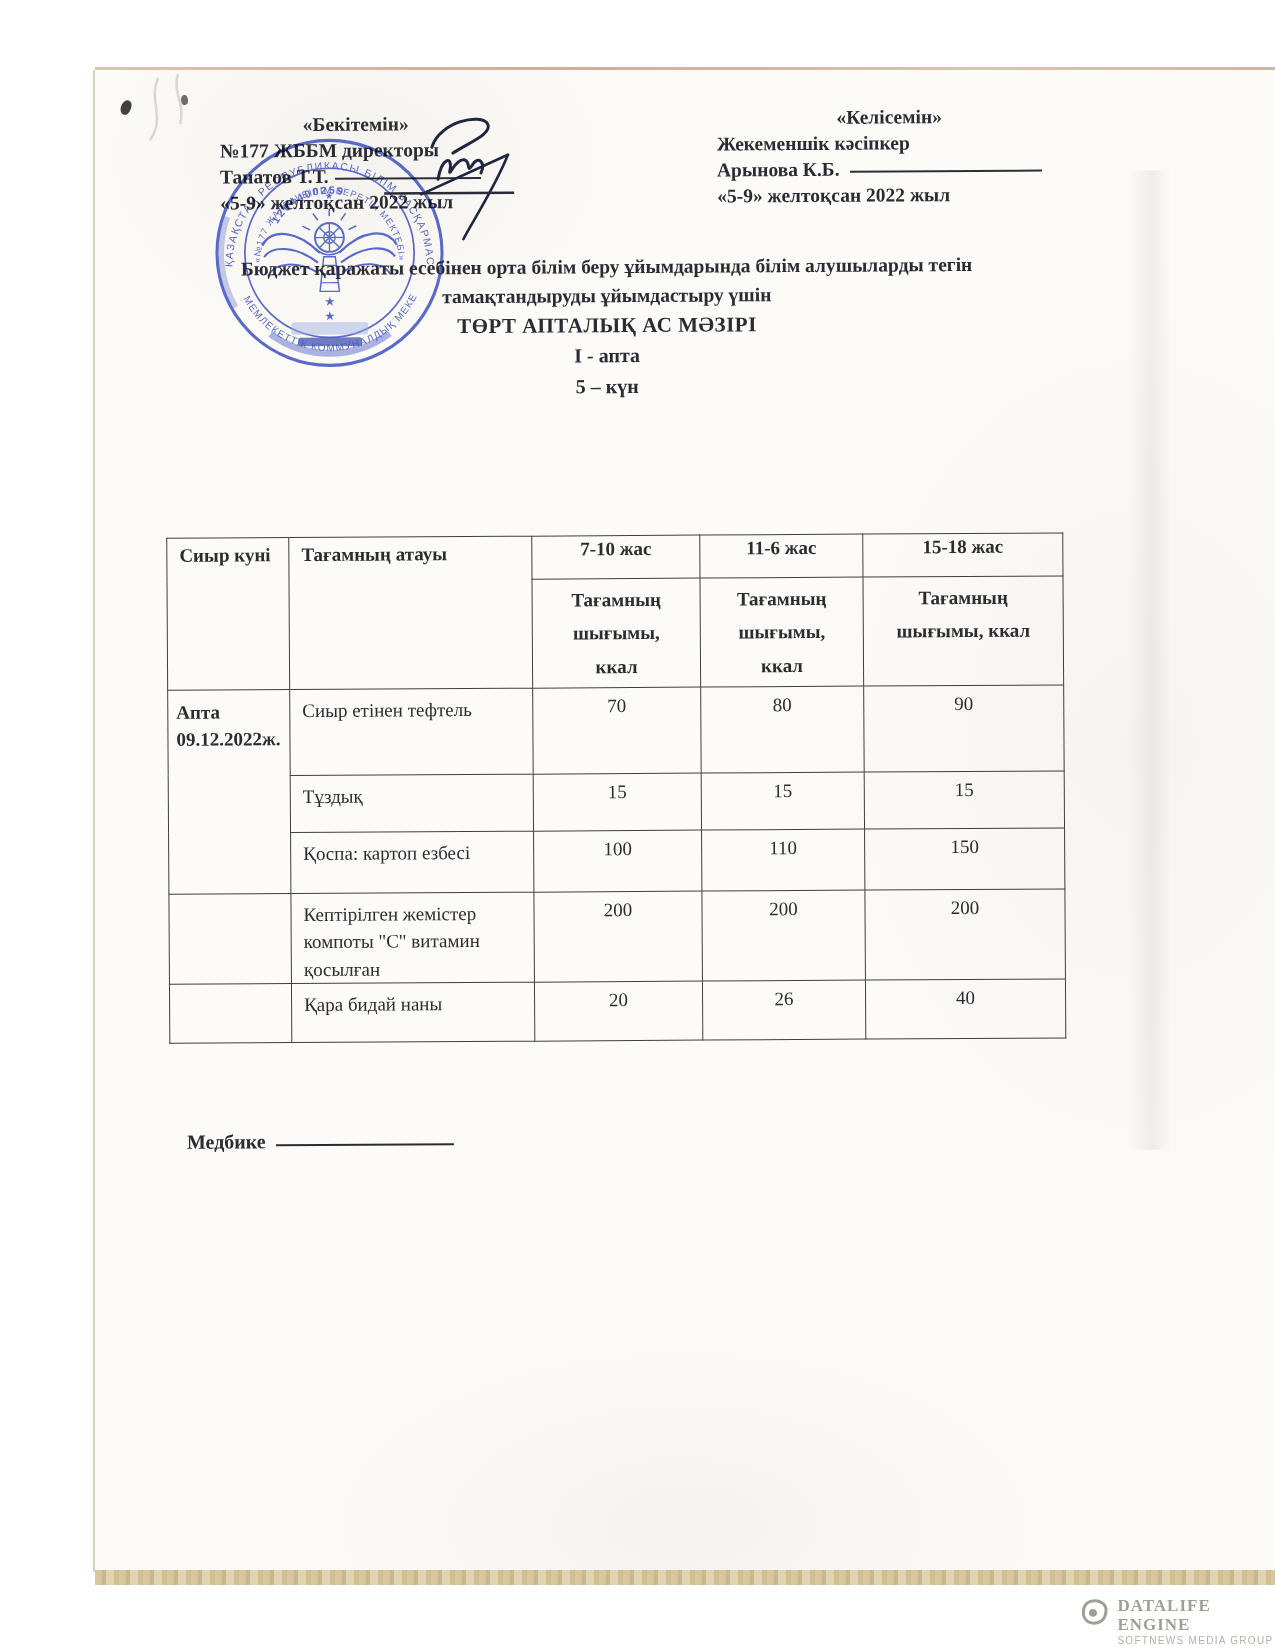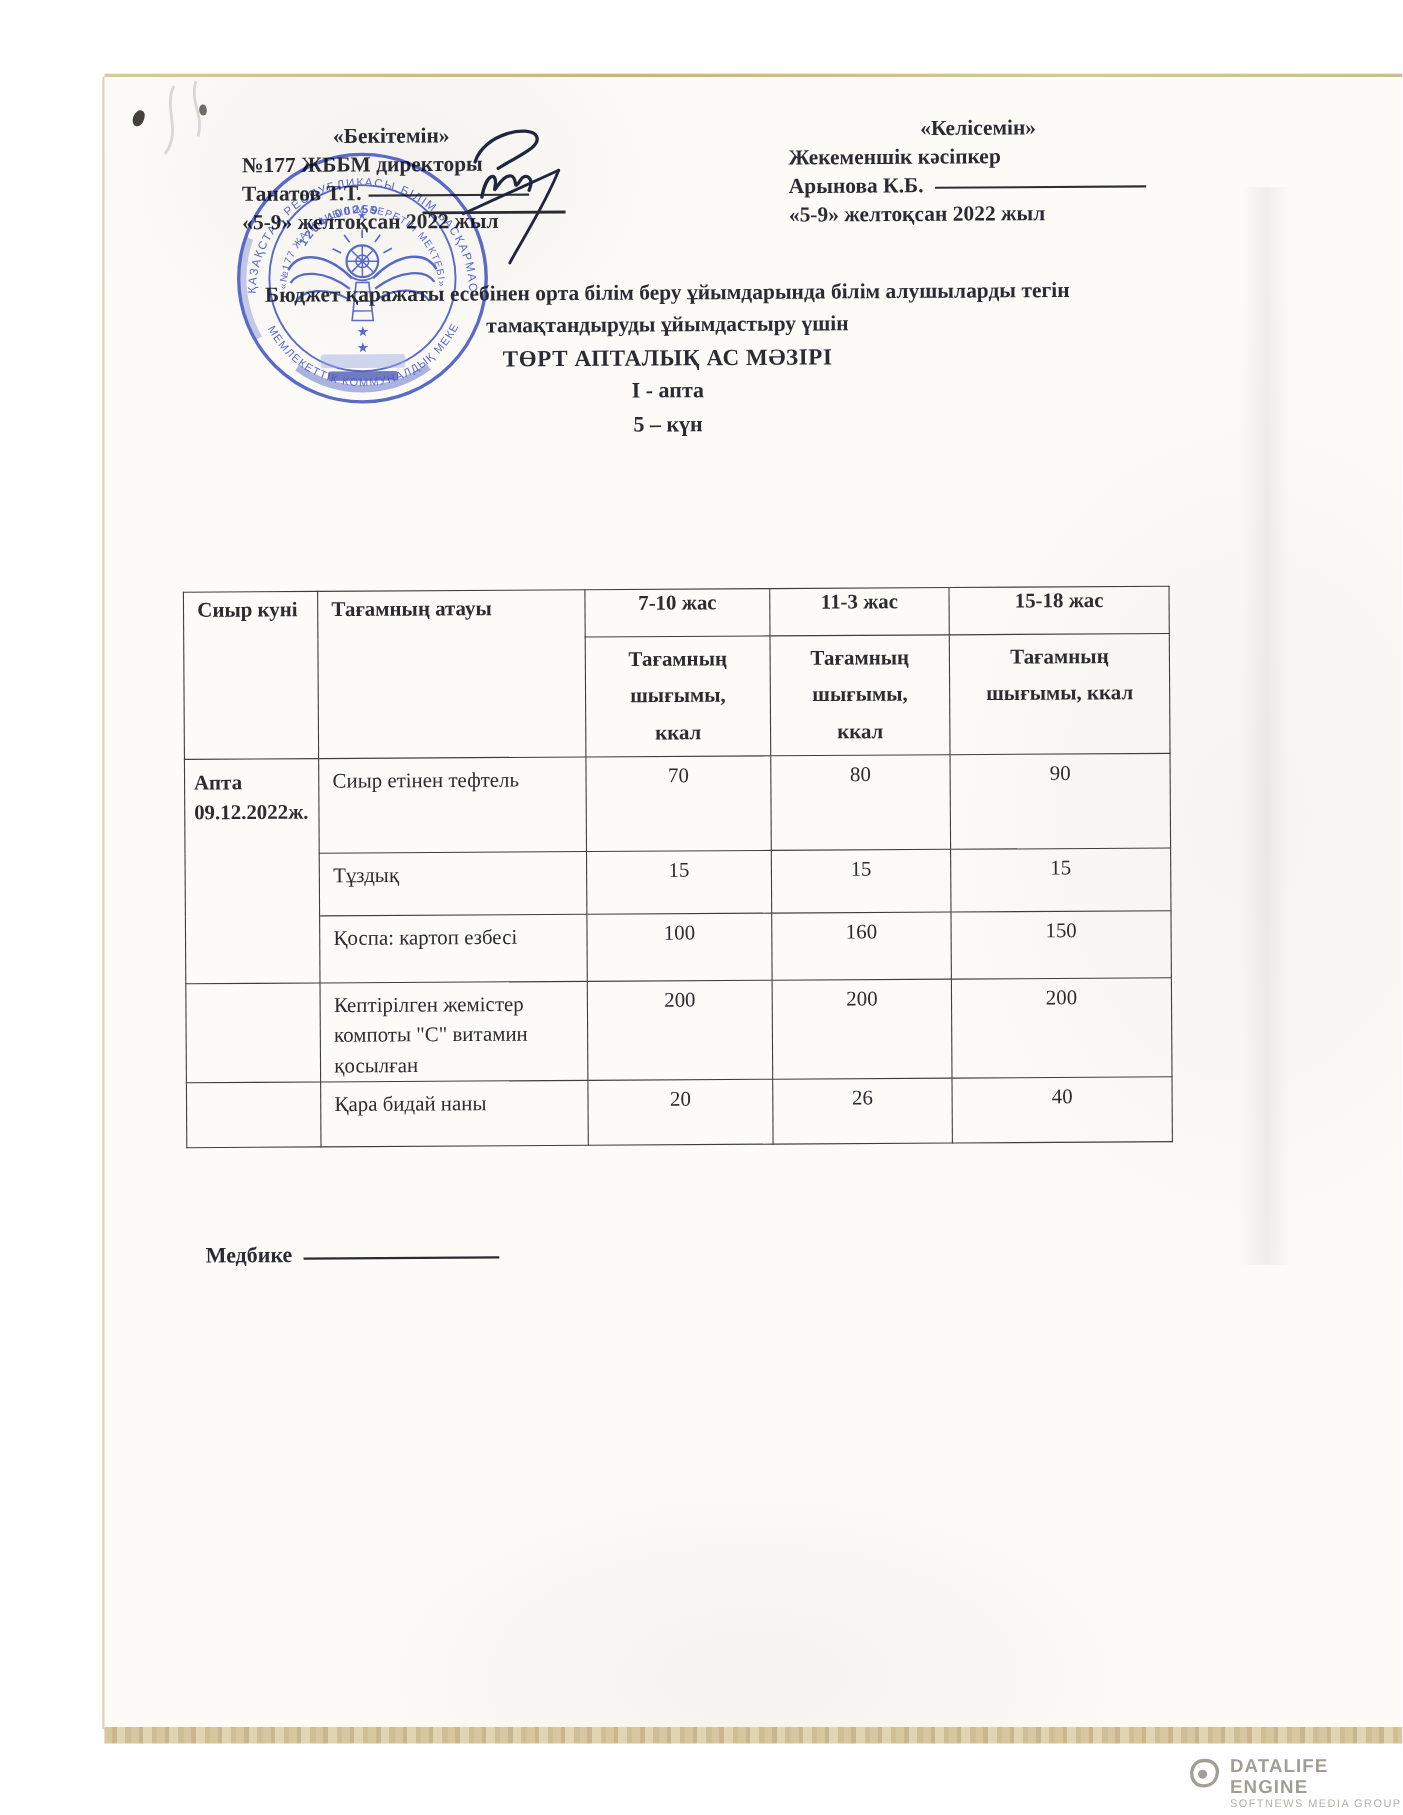--- a/index.html
+++ b/index.html
@@ -60,21 +60,21 @@
   tr.r1 td{height:77px;} tr.r2 td{height:48px;} tr.r3 td{height:52px;}
   tr.r4 td{height:76px;} tr.r5 td{height:50px;}
 
   .nurse{position:absolute;left:185px;top:1128px;font-weight:bold;font-size:20px;color:#2a2b33;}
   .nurse .u-nurse{width:178px;margin-left:10px;border-bottom:2.4px solid #2b2c33;
                   display:inline-block;transform:translateY(-2px);}
 
   .wm{position:absolute;left:1080px;top:1596px;display:flex;align-items:flex-start;
       font-family:"Liberation Sans", sans-serif;}
   .wm-icon{width:32px;height:32px;margin-right:8px;}
-  .wm-brand{font-size:17px;font-weight:bold;color:#a09e95;letter-spacing:1px;line-height:19px;}
+  .wm-brand{font-size:17px;font-weight:bold;color:#a09e95;letter-spacing:1px;line-height:19px;font-family:Liberation Serif, serif;}
   .wm-sub{font-size:10px;color:#b3b1a8;letter-spacing:1.3px;margin-top:1px;}
 </style>
 </head>
 <body>
 
 <div class="paper"></div>
 <div class="edge-top"></div>
 <div class="edge-left"></div>
 <div class="edge-bottom"></div>
 <div class="shadow-right"></div>
@@ -171,21 +171,21 @@
         <col style="width:243px">
         <col style="width:168px">
       <col style="width:163px">
         <col style="width:200px">
     </colgroup>
     <tbody>
         <tr>
       <td class="hc" rowspan="2">Сиыр куні</td>
       <td class="hc" rowspan="2">Тағамның атауы</td>
       <td class="age">7-10 жас</td>
-      <td class="age">11-3 жас</td>
+      <td class="age">11-6 жас</td>
       <td class="age">15-18 жас</td>
     </tr>
     <tr>
       <td class="sub">Тағамның шығымы, ккал</td>
       <td class="sub">Тағамның шығымы, ккал</td>
       <td class="sub">Тағамның шығымы, ккал</td>
     </tr>
     <tr class="r1">
       <td class="daycell" rowspan="3">
         <div>Апта</div>
@@ -198,21 +198,21 @@
     </tr>
     <tr class="r2">
       <td class="dish">Тұздық</td>
       <td class="val">15</td>
       <td class="val">15</td>
       <td class="val">15</td>
     </tr>
     <tr class="r3">
       <td class="dish">Қоспа: картоп езбесі</td>
       <td class="val">100</td>
-      <td class="val">160</td>
+      <td class="val">110</td>
       <td class="val">150</td>
     </tr>
     <tr class="r4">
       <td></td>
       <td class="dish">Кептірілген жемістер компоты "С" витамин қосылған</td>
       <td class="val">200</td>
       <td class="val">200</td>
       <td class="val">200</td>
     </tr>
     <tr class="r5">

